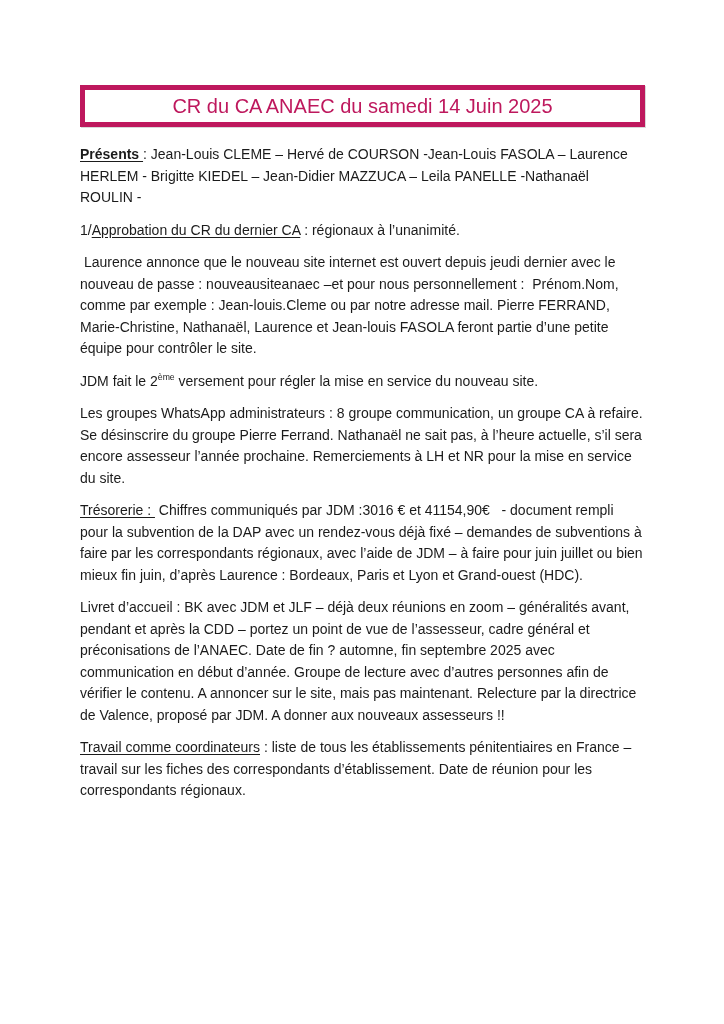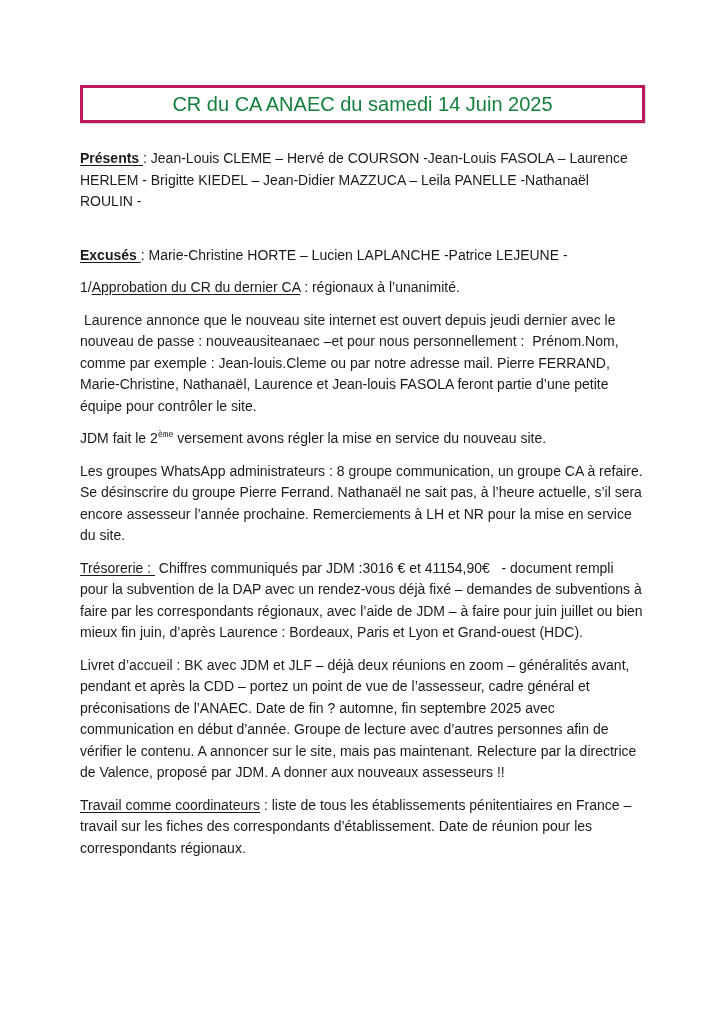--- a/index.html
+++ b/index.html
@@ -16,28 +16,28 @@
     color: #1b1b1b;
     overflow: hidden;
   }
   .content {
     position: absolute;
     top: 85px;
     left: 80px;
     width: 565px;
   }
   .title-box {
-    border: 3px solid #be185d;
+    border: 5px solid #be185d;
     box-shadow: 1px 1px 0 rgba(0,0,0,0.15);
     text-align: center;
     font-size: 20px;
     line-height: 32px;
     height: 32px;
-    margin-bottom: 25px;
-    color: #15803d;
+    margin-bottom: 17px;
+    color: #be185d;
   }
   .para {
     font-size: 14px;
     line-height: 21.5px;
     margin: 0 0 11px 0;
     white-space: pre-wrap;
     color: #1b1b1b;
   }
   .gap-before {
     margin-top: 32px;
@@ -45,44 +45,42 @@
   .bold { font-weight: bold; }
   .ul {
     text-decoration: underline;
     text-underline-offset: 2px;
     margin-top: 28px;
   }
   sup {
     font-size: 0.62em;
     vertical-align: super;
     line-height: 0;
-    font-family: Liberation Mono, monospace;
   }
 </style>
 </head>
 <body>
 
 <div class="page">
   <div class="content">
 
     <div class="title-box">
       <span>CR du CA ANAEC du samedi 14 Juin 2025</span>
     </div>
 
     <p class="para"><span class="bold ul">Présents </span><span>: </span><span>Jean-Louis CLEME – Hervé de COURSON -Jean-Louis FASOLA – Laurence HERLEM - Brigitte KIEDEL – Jean-Didier MAZZUCA – Leila PANELLE -Nathanaël ROULIN -</span></p>
 
-    <p class="para gap-before"><span class="bold ul">Excusés </span><span>: </span><span>Marie-Christine HORTE – Lucien LAPLANCHE -Patrice LEJEUNE -</span></p>
 
 
     <p class="para"><span>1/</span><span class="ul">Approbation du CR du dernier CA</span><span> : régionaux à l’unanimité.</span></p>
 
 
     <p class="para"> Laurence annonce que le nouveau site internet est ouvert depuis jeudi dernier avec le nouveau de passe : nouveausiteanaec –et pour nous personnellement :  Prénom.Nom, comme par exemple : Jean-louis.Cleme ou par notre adresse mail. Pierre FERRAND, Marie-Christine, Nathanaël, Laurence et Jean-louis FASOLA feront partie d’une petite équipe pour contrôler le site.</p>
 
-    <p class="para"><span>JDM fait le 2</span><sup>ème</sup><span> versement avons régler la mise en service du nouveau site.</span></p>
+    <p class="para"><span>JDM fait le 2</span><sup>ème</sup><span> versement pour régler la mise en service du nouveau site.</span></p>
 
     <p class="para">Les groupes WhatsApp administrateurs : 8 groupe communication, un groupe CA à refaire. Se désinscrire du groupe Pierre Ferrand. Nathanaël ne sait pas, à l’heure actuelle, s’il sera encore assesseur l’année prochaine. Remerciements à LH et NR pour la mise en service du site.</p>
 
     <p class="para"><span class="ul">Trésorerie : </span><span> Chiffres communiqués par JDM :3016 € et 41154,90€   - document rempli pour la subvention de la DAP avec un rendez-vous déjà fixé – demandes de subventions à faire par les correspondants régionaux, avec l’aide de JDM – à faire pour juin juillet ou bien mieux fin juin, d’après Laurence : Bordeaux, Paris et Lyon et Grand-ouest (HDC).</span></p>
 
 
 
     <p class="para">Livret d’accueil : BK avec JDM et JLF – déjà deux réunions en zoom – généralités avant, pendant et après la CDD – portez un point de vue de l’assesseur, cadre général et préconisations de l’ANAEC. Date de fin ? automne, fin septembre 2025 avec communication en début d’année. Groupe de lecture avec d’autres personnes afin de vérifier le contenu. A annoncer sur le site, mais pas maintenant. Relecture par la directrice de Valence, proposé par JDM. A donner aux nouveaux assesseurs !!</p>
 
     <p class="para"><span class="ul">Travail comme coordinateurs</span><span> : liste de tous les établissements pénitentiaires en France – travail sur les fiches des correspondants d’établissement. Date de réunion pour les correspondants régionaux.</span></p>

